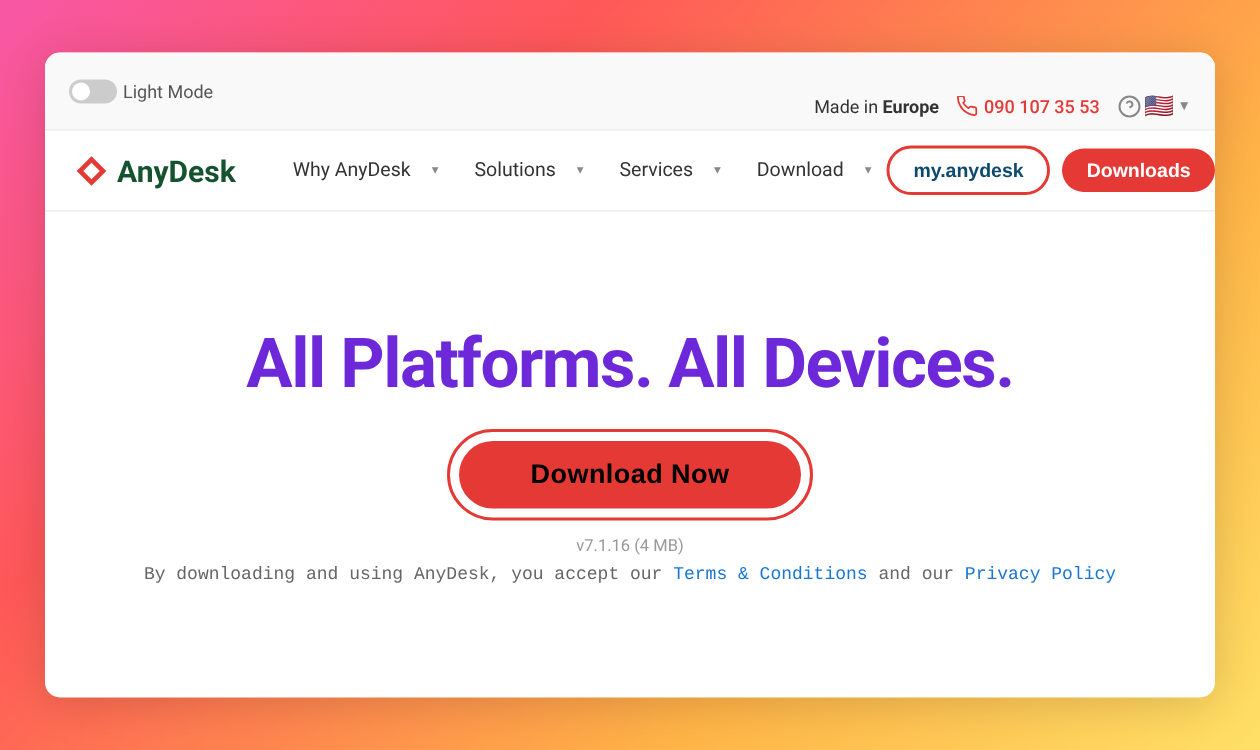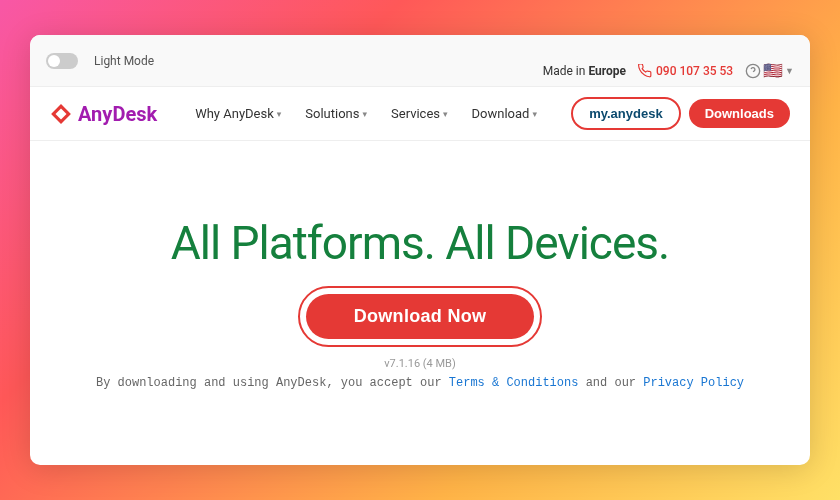--- a/index.html
+++ b/index.html
@@ -30,21 +30,21 @@
       justify-content: space-between;
       padding: 6px 16px;
       background: #f9f9f9;
       border-bottom: 1px solid #eee;
       font-size: 12px;
       color: #555;
     }
     .light-mode-toggle {
       display: flex;
       align-items: center;
-      gap: 16px;
+      gap: 4px;
     }
     .toggle-switch {
       width: 32px;
       height: 16px;
       background: #ccc;
       border-radius: 8px;
       position: relative;
       cursor: pointer;
     }
     .toggle-switch::after {
@@ -102,32 +102,32 @@
       margin-right: 28px;
       text-decoration: none;
     }
     .logo-diamond {
       width: 22px;
       height: 22px;
     }
     .logo-text {
       font-size: 20px;
       font-weight: 700;
-      color: #a21caf;
+      color: #14532d;
     }
     .nav-links {
       display: flex;
       align-items: center;
       gap: 4px;
       flex: 1;
     }
     .nav-item {
       display: flex;
       align-items: center;
-      gap: 3px;
+      gap: 14px;
       padding: 6px 10px;
       font-size: 13px;
       color: #333;
       cursor: pointer;
       border-radius: 4px;
       white-space: nowrap;
     }
     .chevron {
       font-size: 9px;
       color: #888;
@@ -162,38 +162,38 @@
       flex: 1;
       display: flex;
       flex-direction: column;
       align-items: center;
       justify-content: center;
       padding: 20px;
       text-align: center;
     }
     .hero-title {
       font-size: 46px;
-      font-weight: 400;
-      color: #15803d;
+      font-weight: 700;
+      color: #6d28d9;
       margin-bottom: 16px;
       letter-spacing: -1px;
     }
     .download-btn-wrapper {
       border: 2px solid #e53935;
       border-radius: 32px;
       padding: 6px 6px;
       display: inline-block;
       margin-bottom: 10px;
     }
     .btn-download-now {
       padding: 12px 48px;
       border: none;
       border-radius: 26px;
       background: #e53935;
-      color: #ffffff;
+      color: #000000;
       font-size: 18px;
       font-weight: 700;
       cursor: pointer;
       letter-spacing: 0.3px;
     }
     .version-info {
       font-size: 11px;
       color: #999;
       margin-bottom: 6px;
     }

